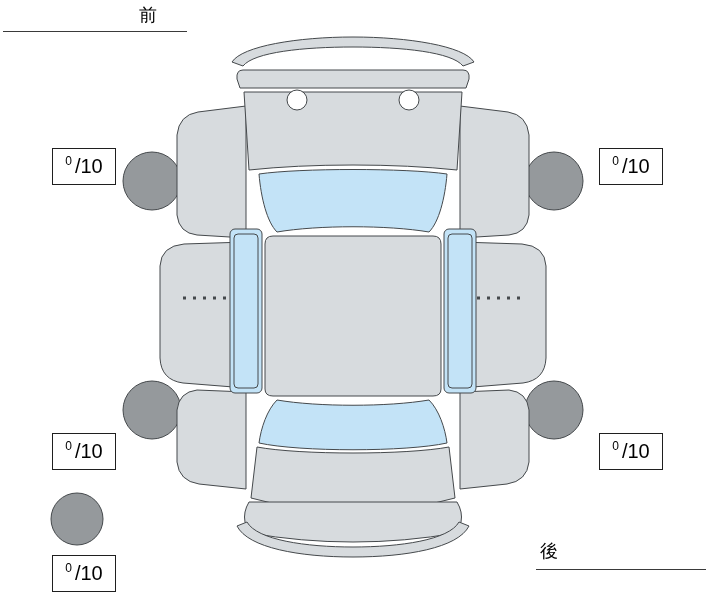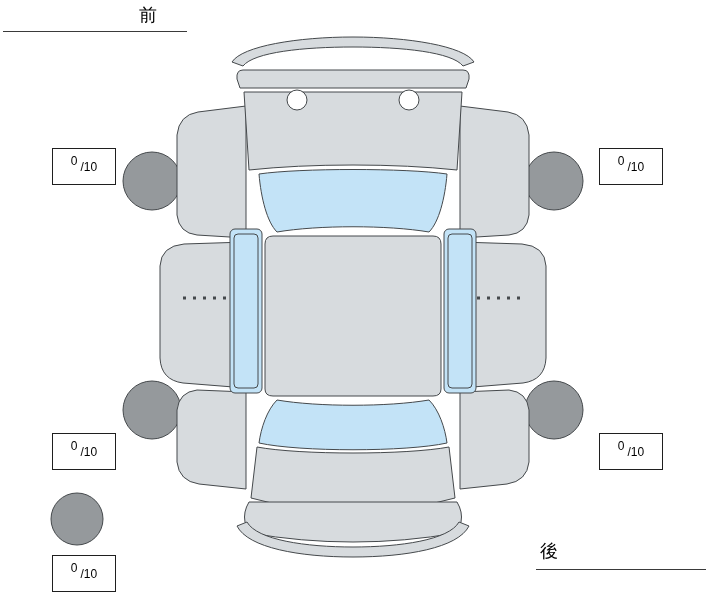--- a/index.html
+++ b/index.html
@@ -23,21 +23,21 @@
   .underline { position:absolute; height:0; border-top:1px solid #3a3a3a; }
   .underline-front { left:3px; top:31px; width:184px; }
   .underline-rear  { left:536px; top:569px; width:170px; }
 
   .score-box {
     position:absolute; width:64px; height:37px;
     background:#ffffff; border:1px solid #1f1f1f;
     display:flex; align-items:center; justify-content:center;
   }
   .score-value { font-size:12px; transform:translateY(-6px); margin-right:3px; }
-  .score-denom { font-size:12px;text-align:right; }
+  .score-denom { font-size:20px;text-align:right; }
   .pos-fl { left:52px;  top:148px; }
   .pos-fr { left:599px; top:148px; }
   .pos-rl { left:52px;  top:433px; }
   .pos-rr { left:599px; top:433px; }
   .pos-spare { left:52px; top:555px; }
 </style>
 </head>
 <body>
 
 <div class="stage">

